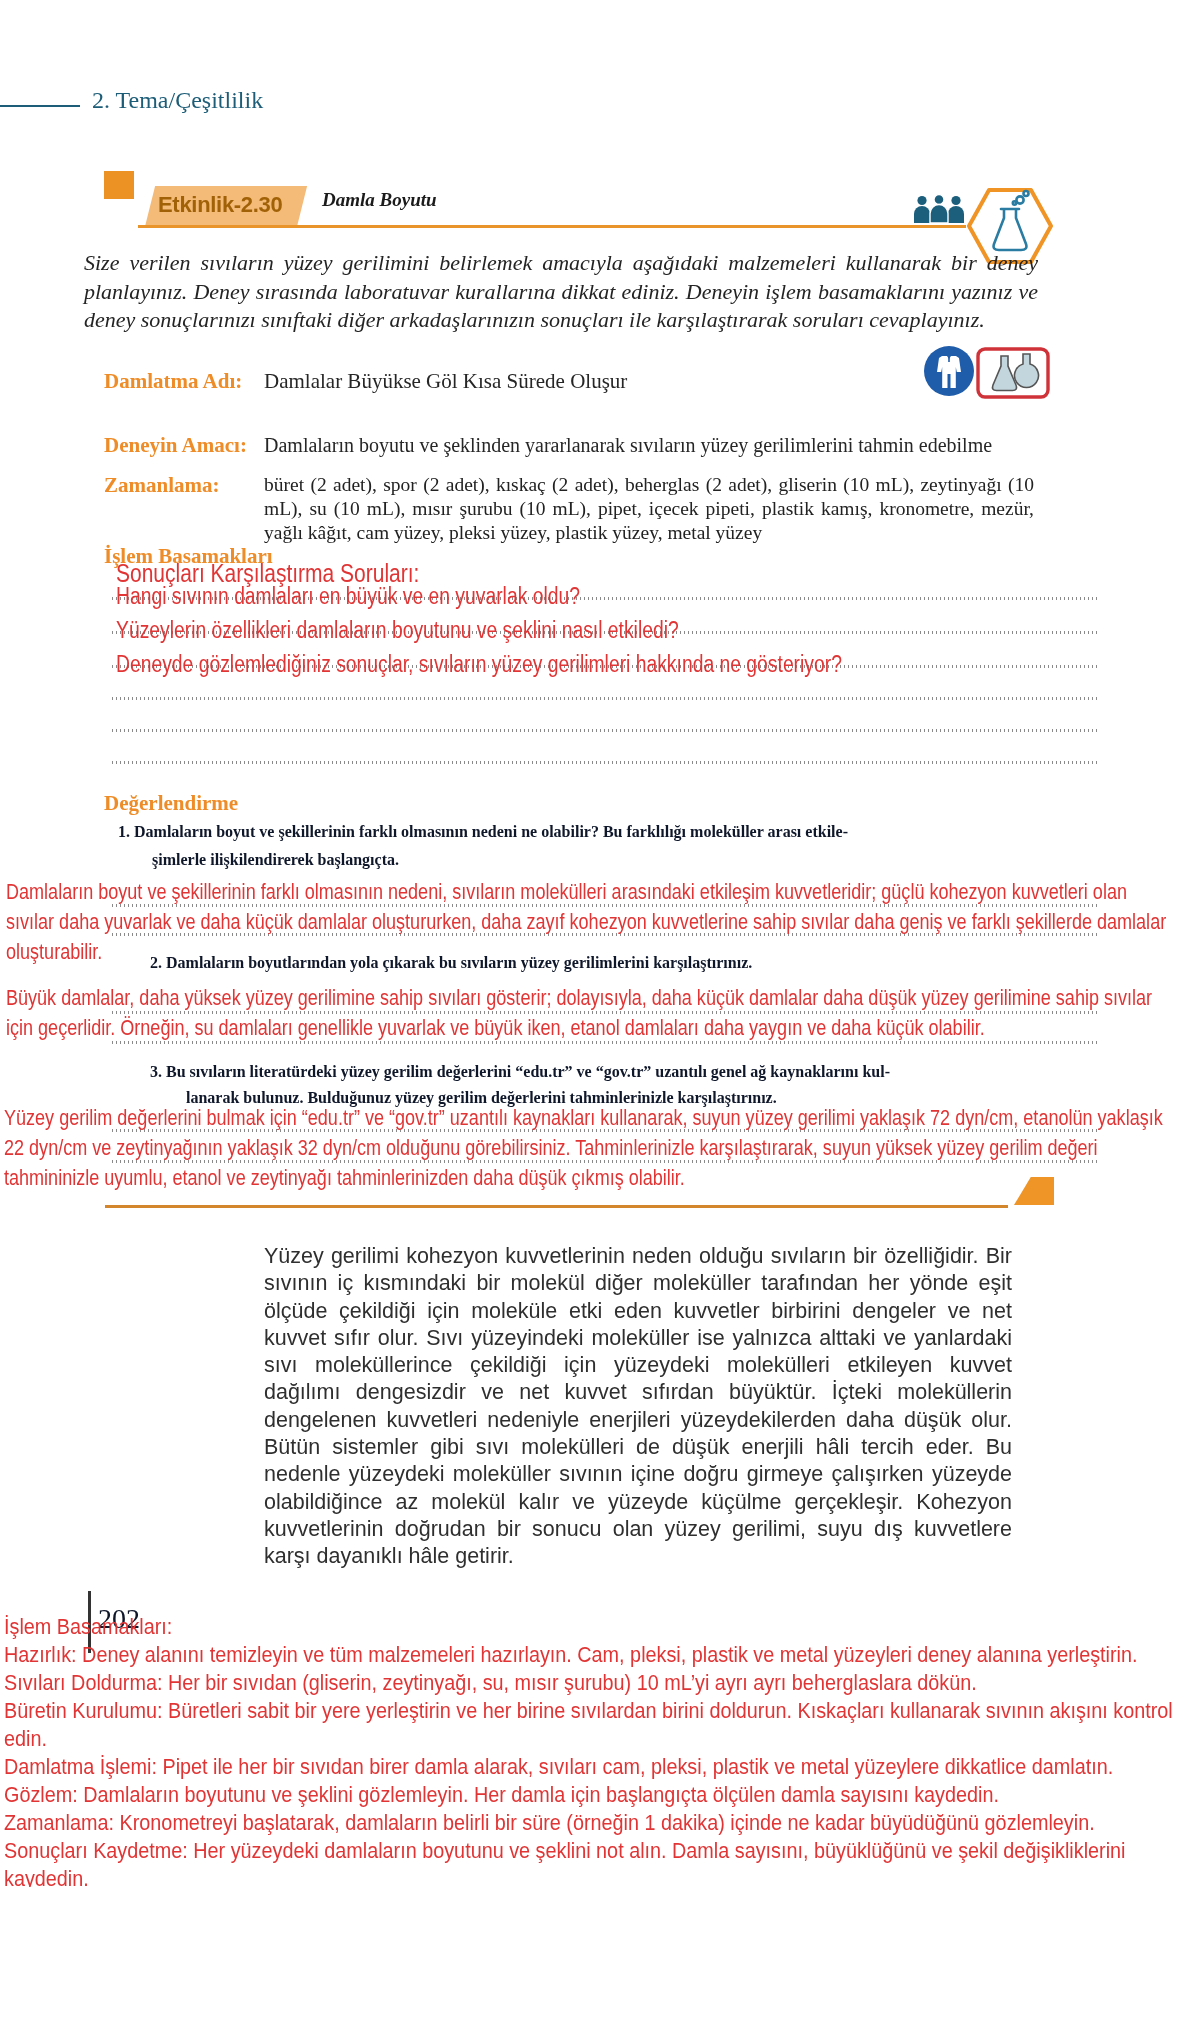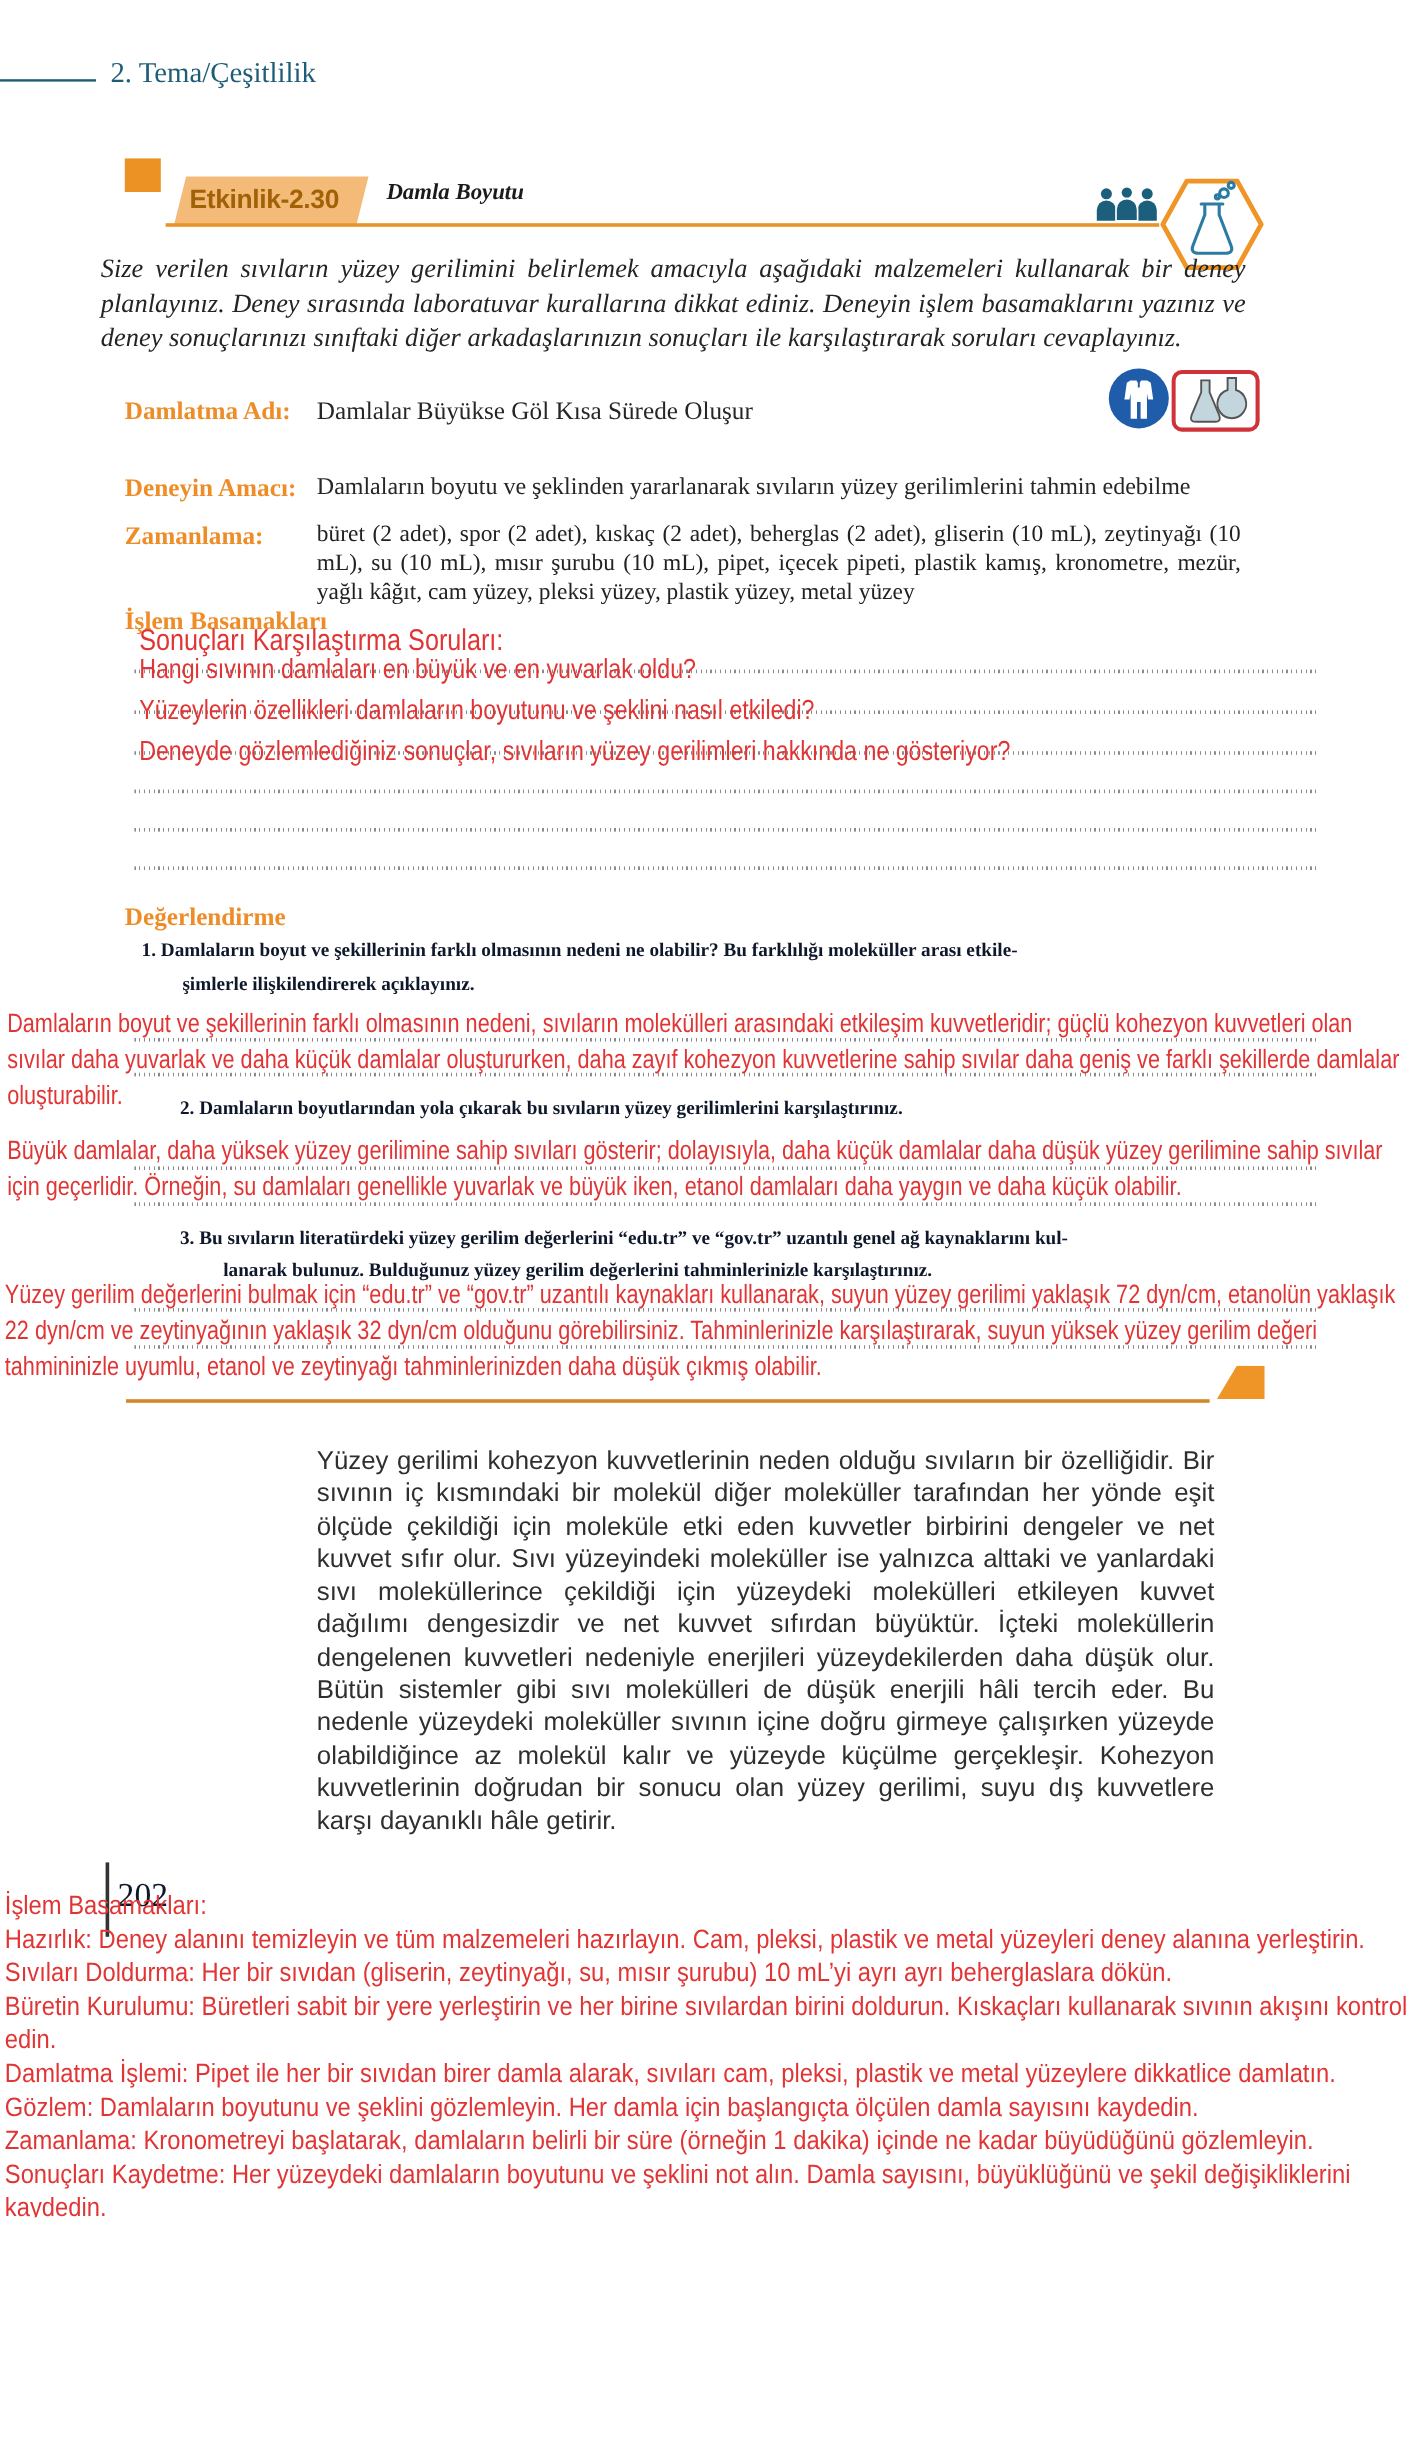--- a/index.html
+++ b/index.html
@@ -1,17 +1,17 @@
 <!DOCTYPE html>
 <html><head>
 <meta charset="utf-8">
 <style>
   html,body{margin:0;padding:0;background:#fff;}
   .page{position:relative;width:1184px;height:1848px;background:#fff;overflow:hidden;
-        font-family:"Liberation Serif",serif;color:#222;}
+        font-family:"Liberation Serif",serif;color:#222;margin-top:39px;}
   .abs{position:absolute;}
   .serif{font-family:"Liberation Serif",serif;}
 
   
   .theme-rule{left:0;top:66px;width:80px;height:2px;background:#1d5d77;}
   .theme{left:92px;top:48px;font-size:24px;color:#1d5d77;}
 
   
   .corner-sq{left:104px;top:132px;width:30px;height:28px;background:#ec9224;}
   .badge{left:150px;top:147px;width:152px;height:41px;background:#f3ba78;transform:skewX(-14deg);}
@@ -121,21 +121,21 @@
   <div class="abs dotline blank" style="top:690px"></div>
   <div class="abs dotline blank" style="top:722px"></div>
 
   <div class="abs hw hw-line" style="left:116px;top:544px">Hangi sıvının damlaları en büyük ve en yuvarlak oldu?</div>
   <div class="abs hw hw-line" style="left:116px;top:578px">Yüzeylerin özellikleri damlaların boyutunu ve şeklini nasıl etkiledi?</div>
   <div class="abs hw hw-line" style="left:116px;top:612px">Deneyde gözlemlediğiniz sonuçlar, sıvıların yüzey gerilimleri hakkında ne gösteriyor?</div>
 
   <div class="abs olabel" style="left:104px;top:752px">Değerlendirme</div>
 
   <div class="abs evalq serif" style="left:118px;top:784px">1. Damlaların boyut ve şekillerinin farklı olmasının nedeni ne olabilir? Bu farklılığı moleküller arası etkile-</div>
-  <div class="abs evalq serif" style="left:152px;top:812px">şimlerle ilişkilendirerek açıklayınız.</div>
+  <div class="abs evalq serif" style="left:152px;top:812px">şimlerle ilişkilendirerek başlangıçta.</div>
 
   <div class="abs dotline" style="left:112px;top:865px;width:986px"></div>
   <div class="abs dotline" style="left:112px;top:894px;width:986px"></div>
   <div class="abs hw hw-ans" style="left:6px;top:838px">Damlaların boyut ve şekillerinin farklı olmasının nedeni, sıvıların molekülleri arasındaki etkileşim kuvvetleridir; güçlü kohezyon kuvvetleri olan sıvılar daha yuvarlak ve daha küçük damlalar oluştururken, daha zayıf kohezyon kuvvetlerine sahip sıvılar daha geniş ve farklı şekillerde damlalar oluşturabilir.</div>
 
   <div class="abs evalq serif" style="left:150px;top:915px">2. Damlaların boyutlarından yola çıkarak bu sıvıların yüzey gerilimlerini karşılaştırınız.</div>
 
   <div class="abs dotline" style="left:112px;top:972px;width:986px"></div>
   <div class="abs dotline" style="left:112px;top:1002px;width:986px"></div>
   <div class="abs hw hw-ans" style="left:6px;top:944px">Büyük damlalar, daha yüksek yüzey gerilimine sahip sıvıları gösterir; dolayısıyla, daha küçük damlalar daha düşük yüzey gerilimine sahip sıvılar için geçerlidir. Örneğin, su damlaları genellikle yuvarlak ve büyük iken, etanol damlaları daha yaygın ve daha küçük olabilir.</div>

